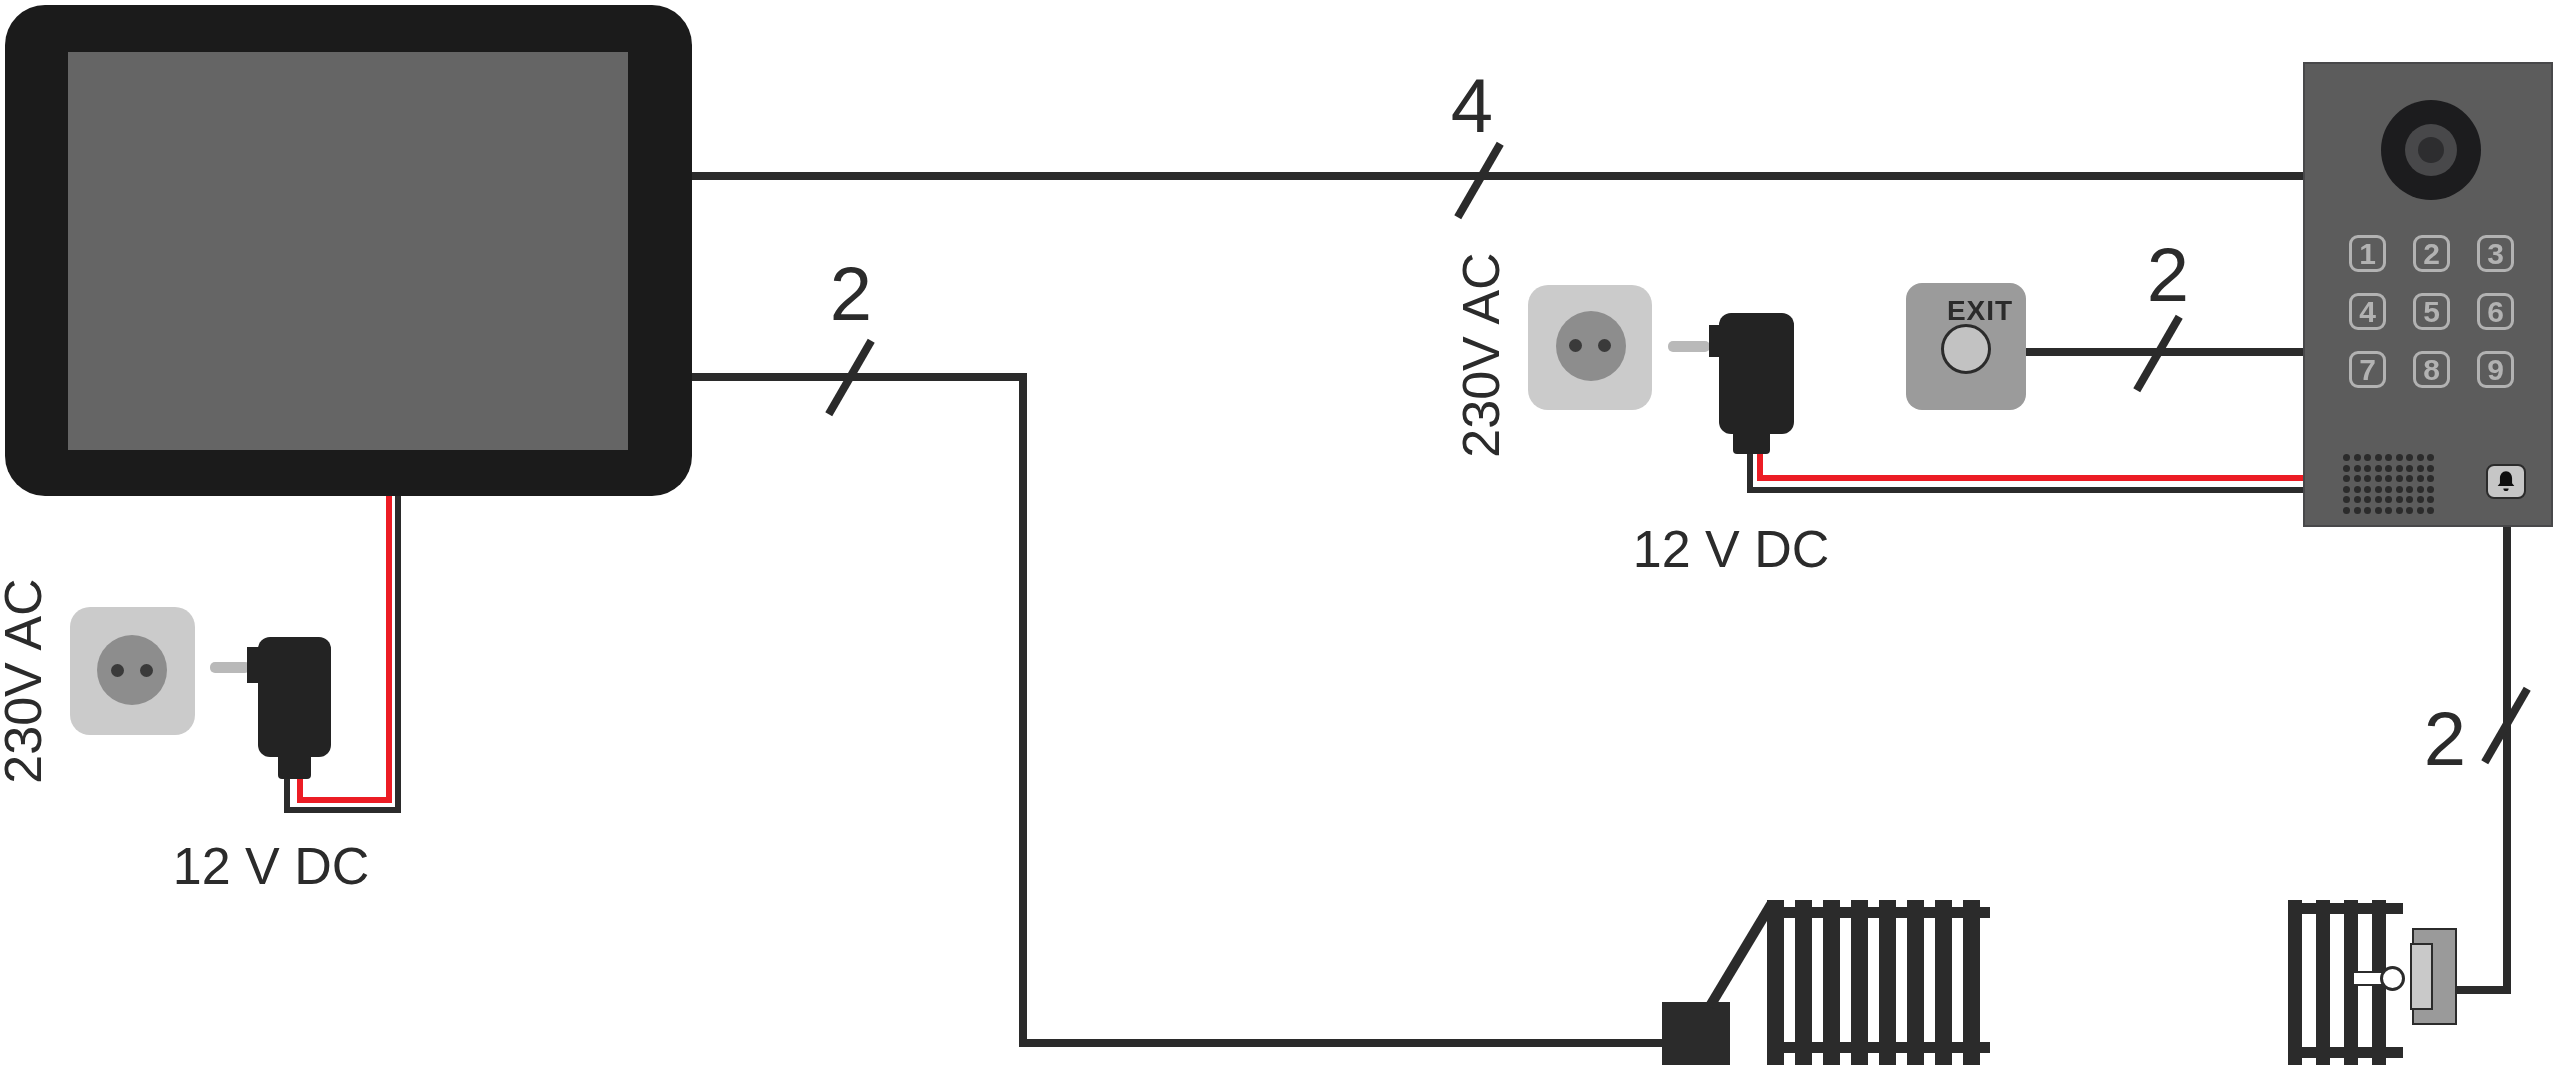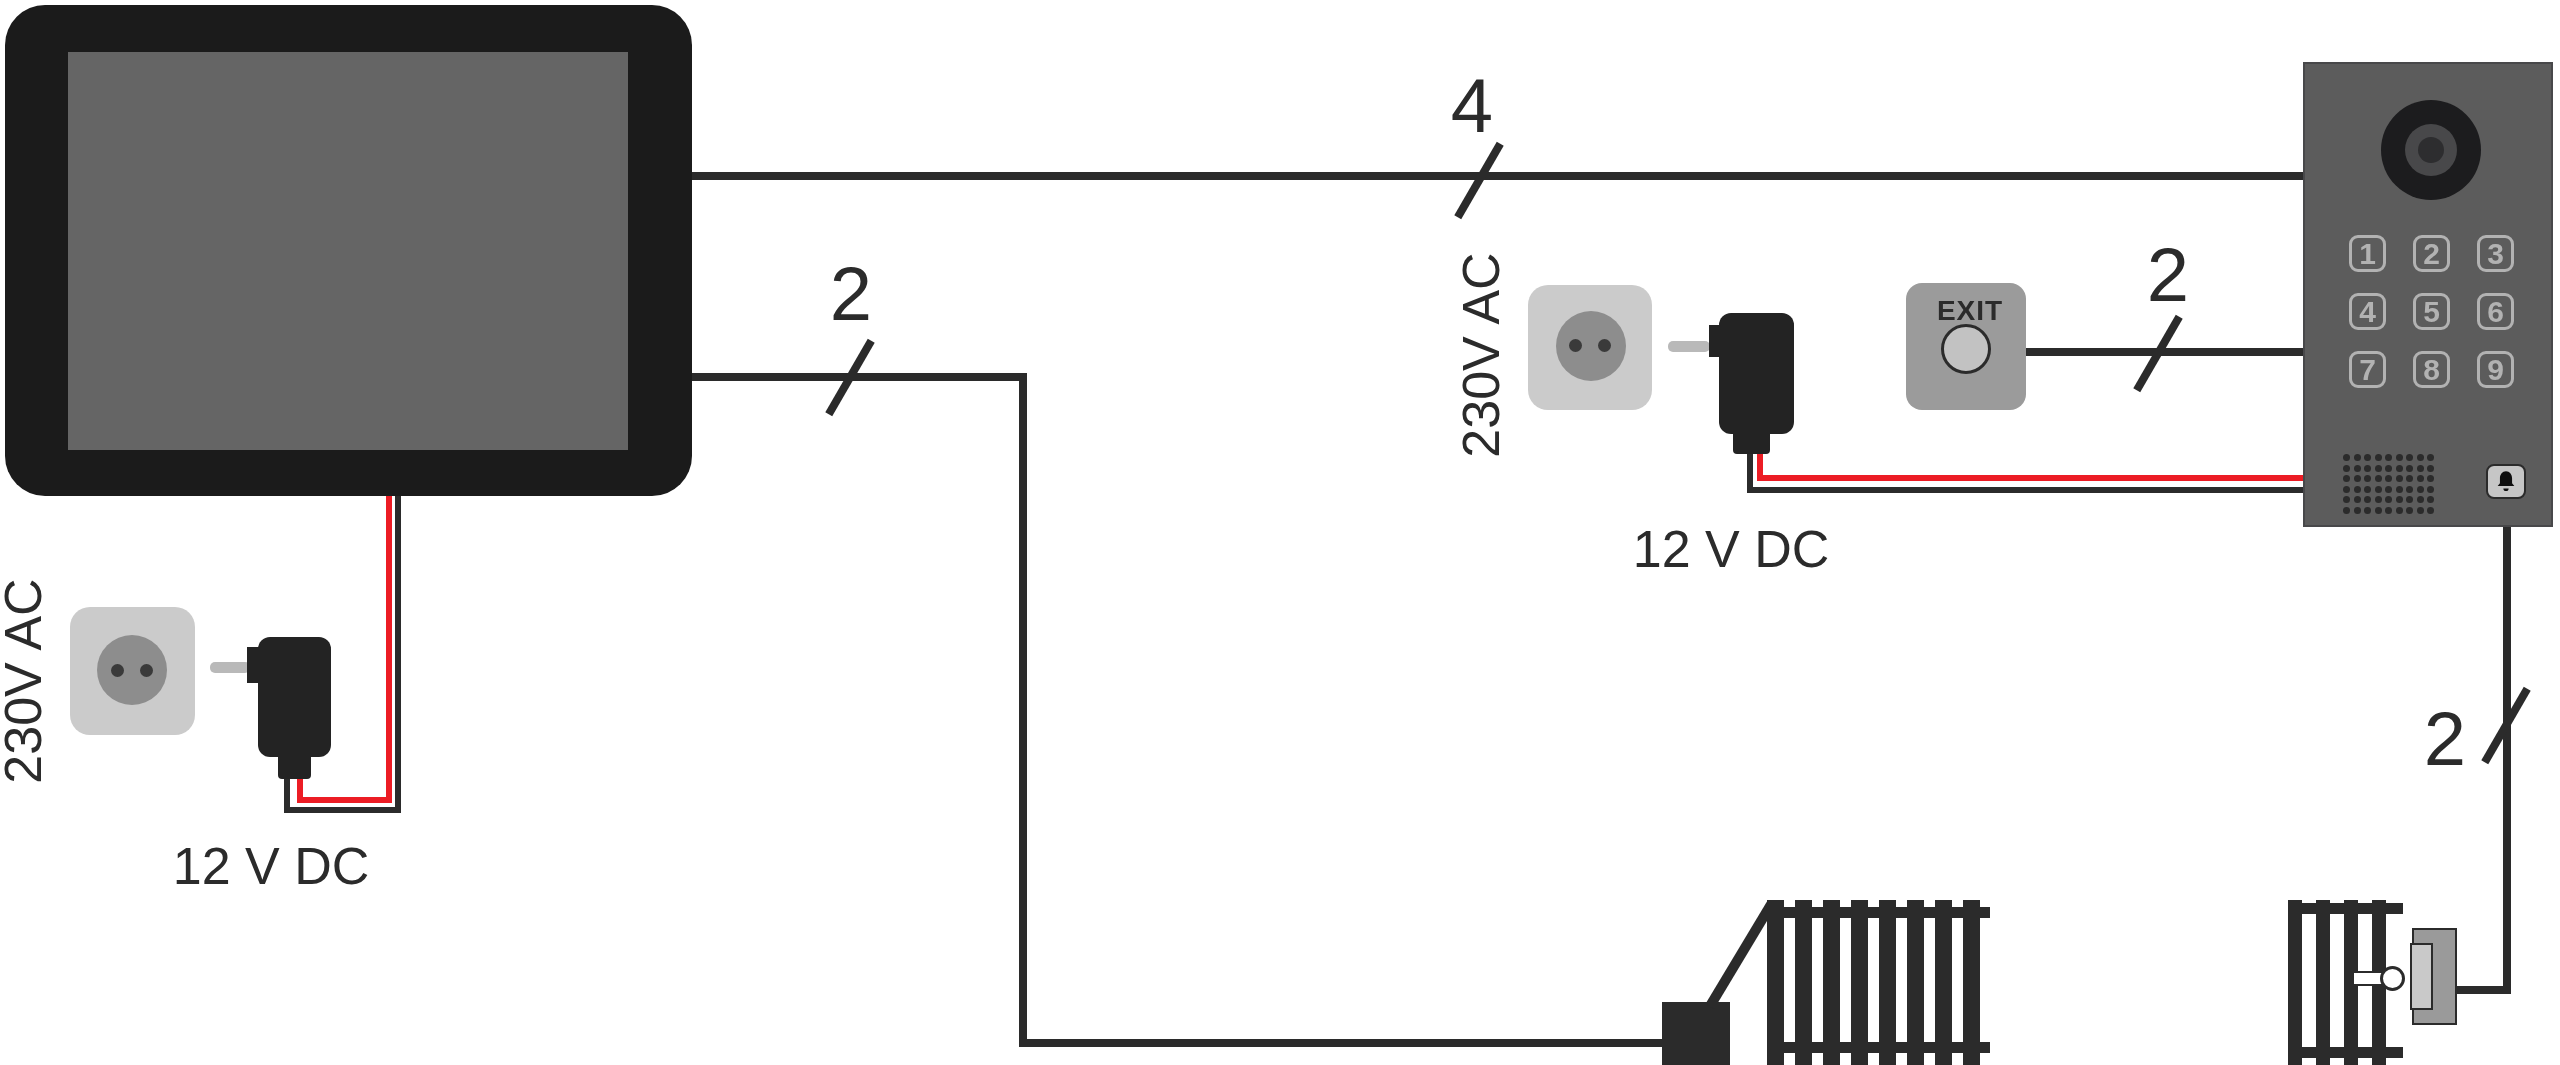--- a/index.html
+++ b/index.html
@@ -33,21 +33,21 @@
        background:var(--monitor-screen);}
   
   .outlet{position:absolute;background:var(--outlet-gray);border-radius:20px;}
   .socket{position:absolute;background:var(--socket-gray);border-radius:50%;}
   .hole{position:absolute;width:13px;height:13px;border-radius:50%;background:var(--socket-hole);}
   .prong{position:absolute;height:11px;border-radius:5px;background:var(--prong-gray);}
   .adapter-part{position:absolute;background:var(--device-black);}
   
   #exit-btn{position:absolute;left:1906px;top:283px;width:120px;height:127px;border-radius:16px;
        background:var(--exit-body);}
-  #exit-label{position:absolute;left:4px;top:12px;width:120px;text-align:center;
+  #exit-label{position:absolute;left:14px;top:12px;width:120px;text-align:center;
        font-size:28px;font-weight:bold;color:var(--text);letter-spacing:1px;}
   #exit-face{position:absolute;left:35px;top:41px;width:44px;height:44px;border-radius:50%;
        background:var(--exit-face);border:3px solid var(--text);}
   
   #panel{position:absolute;left:2303px;top:62px;width:250px;height:465px;box-sizing:border-box;
        background:var(--panel-gray);border:2px solid var(--panel-border);}
   .cam{position:absolute;border-radius:50%;}
   #keypad{position:absolute;left:44px;top:171px;width:165px;height:153px;display:grid;
        grid-template-columns:repeat(3,37px);grid-template-rows:repeat(3,37px);
        column-gap:27px;row-gap:21px;}

